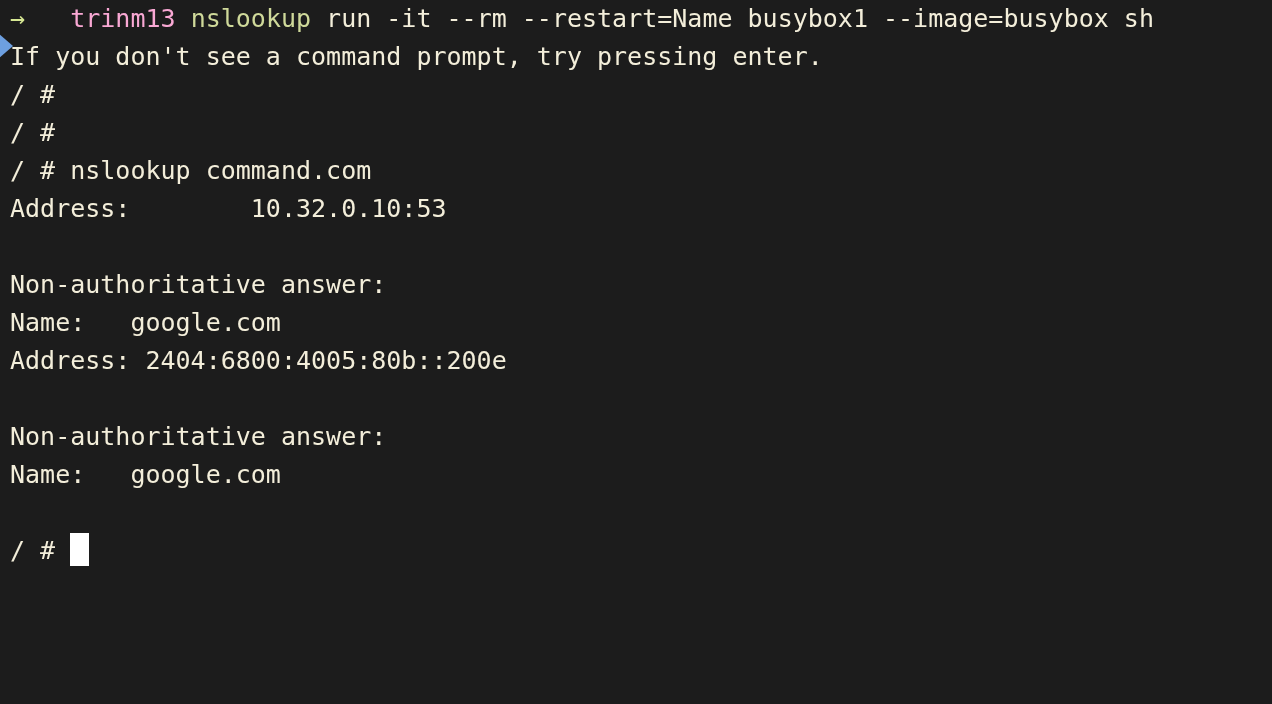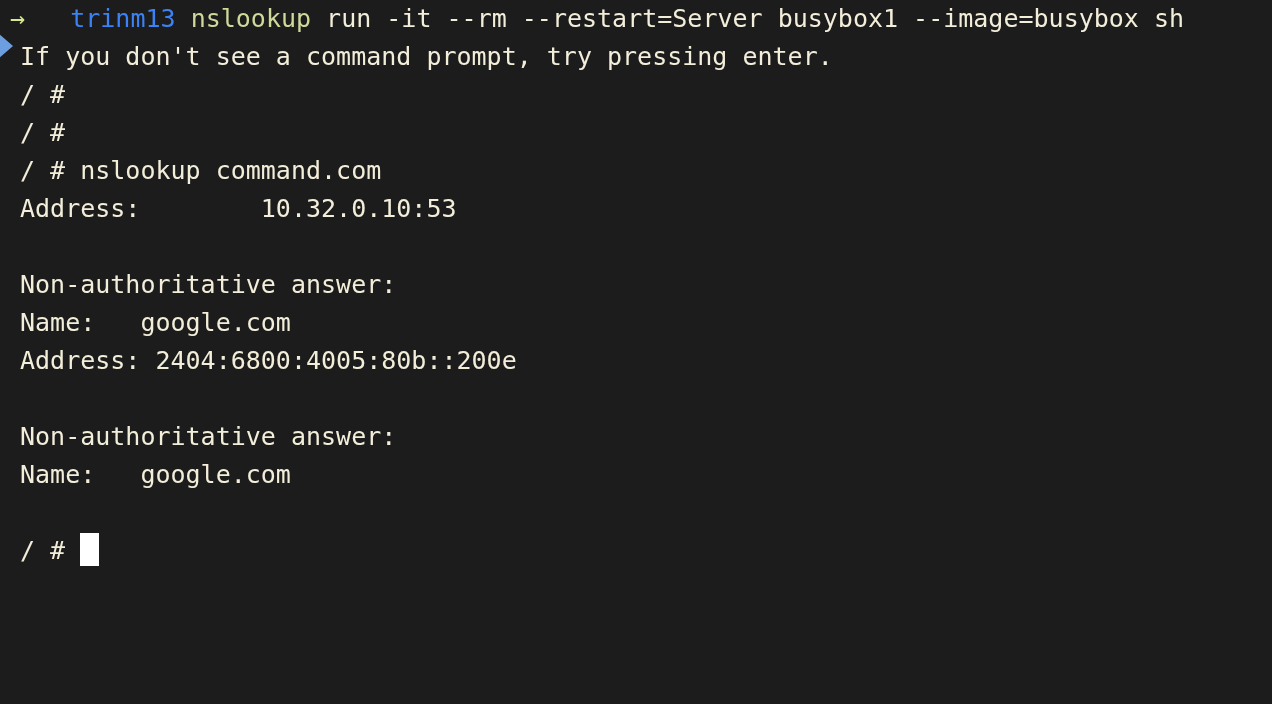--- a/index.html
+++ b/index.html
@@ -56,48 +56,47 @@
     width: 0;
     height: 0;
     border-top: 12px solid transparent;
     border-bottom: 12px solid transparent;
     border-left: 14px solid #6d9fe0;
   }
   .seg-arrow {
     color: #d7e894;
   }
   .seg-host {
-    color: #3b82f6;
+    color: #f9a8d4;
   }
   .seg-cmdname {
     color: #cfd99a;
   }
   .seg-args {
     color: #f3eeda;
   }
   .seg-out {
     color: #f3eeda;
-    margin-left: 10px;
   }
 
   .cursor {
     display: inline-block;
     width: 19px;
     height: 33px;
     background: #ffffff;
     vertical-align: -7px;
   }
 </style>
 </head>
 <body>
 
 <div id="terminal">
   <div class="screen">
 
-    <div class="line"><span class="seg-triangle"><span class="tri-shape"></span></span><span class="seg-arrow">→</span><span class="seg-args">   </span><span class="seg-host">trinm13</span><span class="seg-args"> </span><span class="seg-cmdname">nslookup</span><span class="seg-args"> run -it --rm --restart=Server busybox1 --image=busybox sh</span></div>
+    <div class="line"><span class="seg-triangle"><span class="tri-shape"></span></span><span class="seg-arrow">→</span><span class="seg-args">   </span><span class="seg-host">trinm13</span><span class="seg-args"> </span><span class="seg-cmdname">nslookup</span><span class="seg-args"> run -it --rm --restart=Name busybox1 --image=busybox sh</span></div>
 
     <div class="line seg-out">If you don't see a command prompt, try pressing enter.</div>
 
     <div class="line seg-out">/ #</div>
 
     <div class="line seg-out">/ #</div>
 
     <div class="line seg-out">/ # nslookup command.com</div>
 
 

